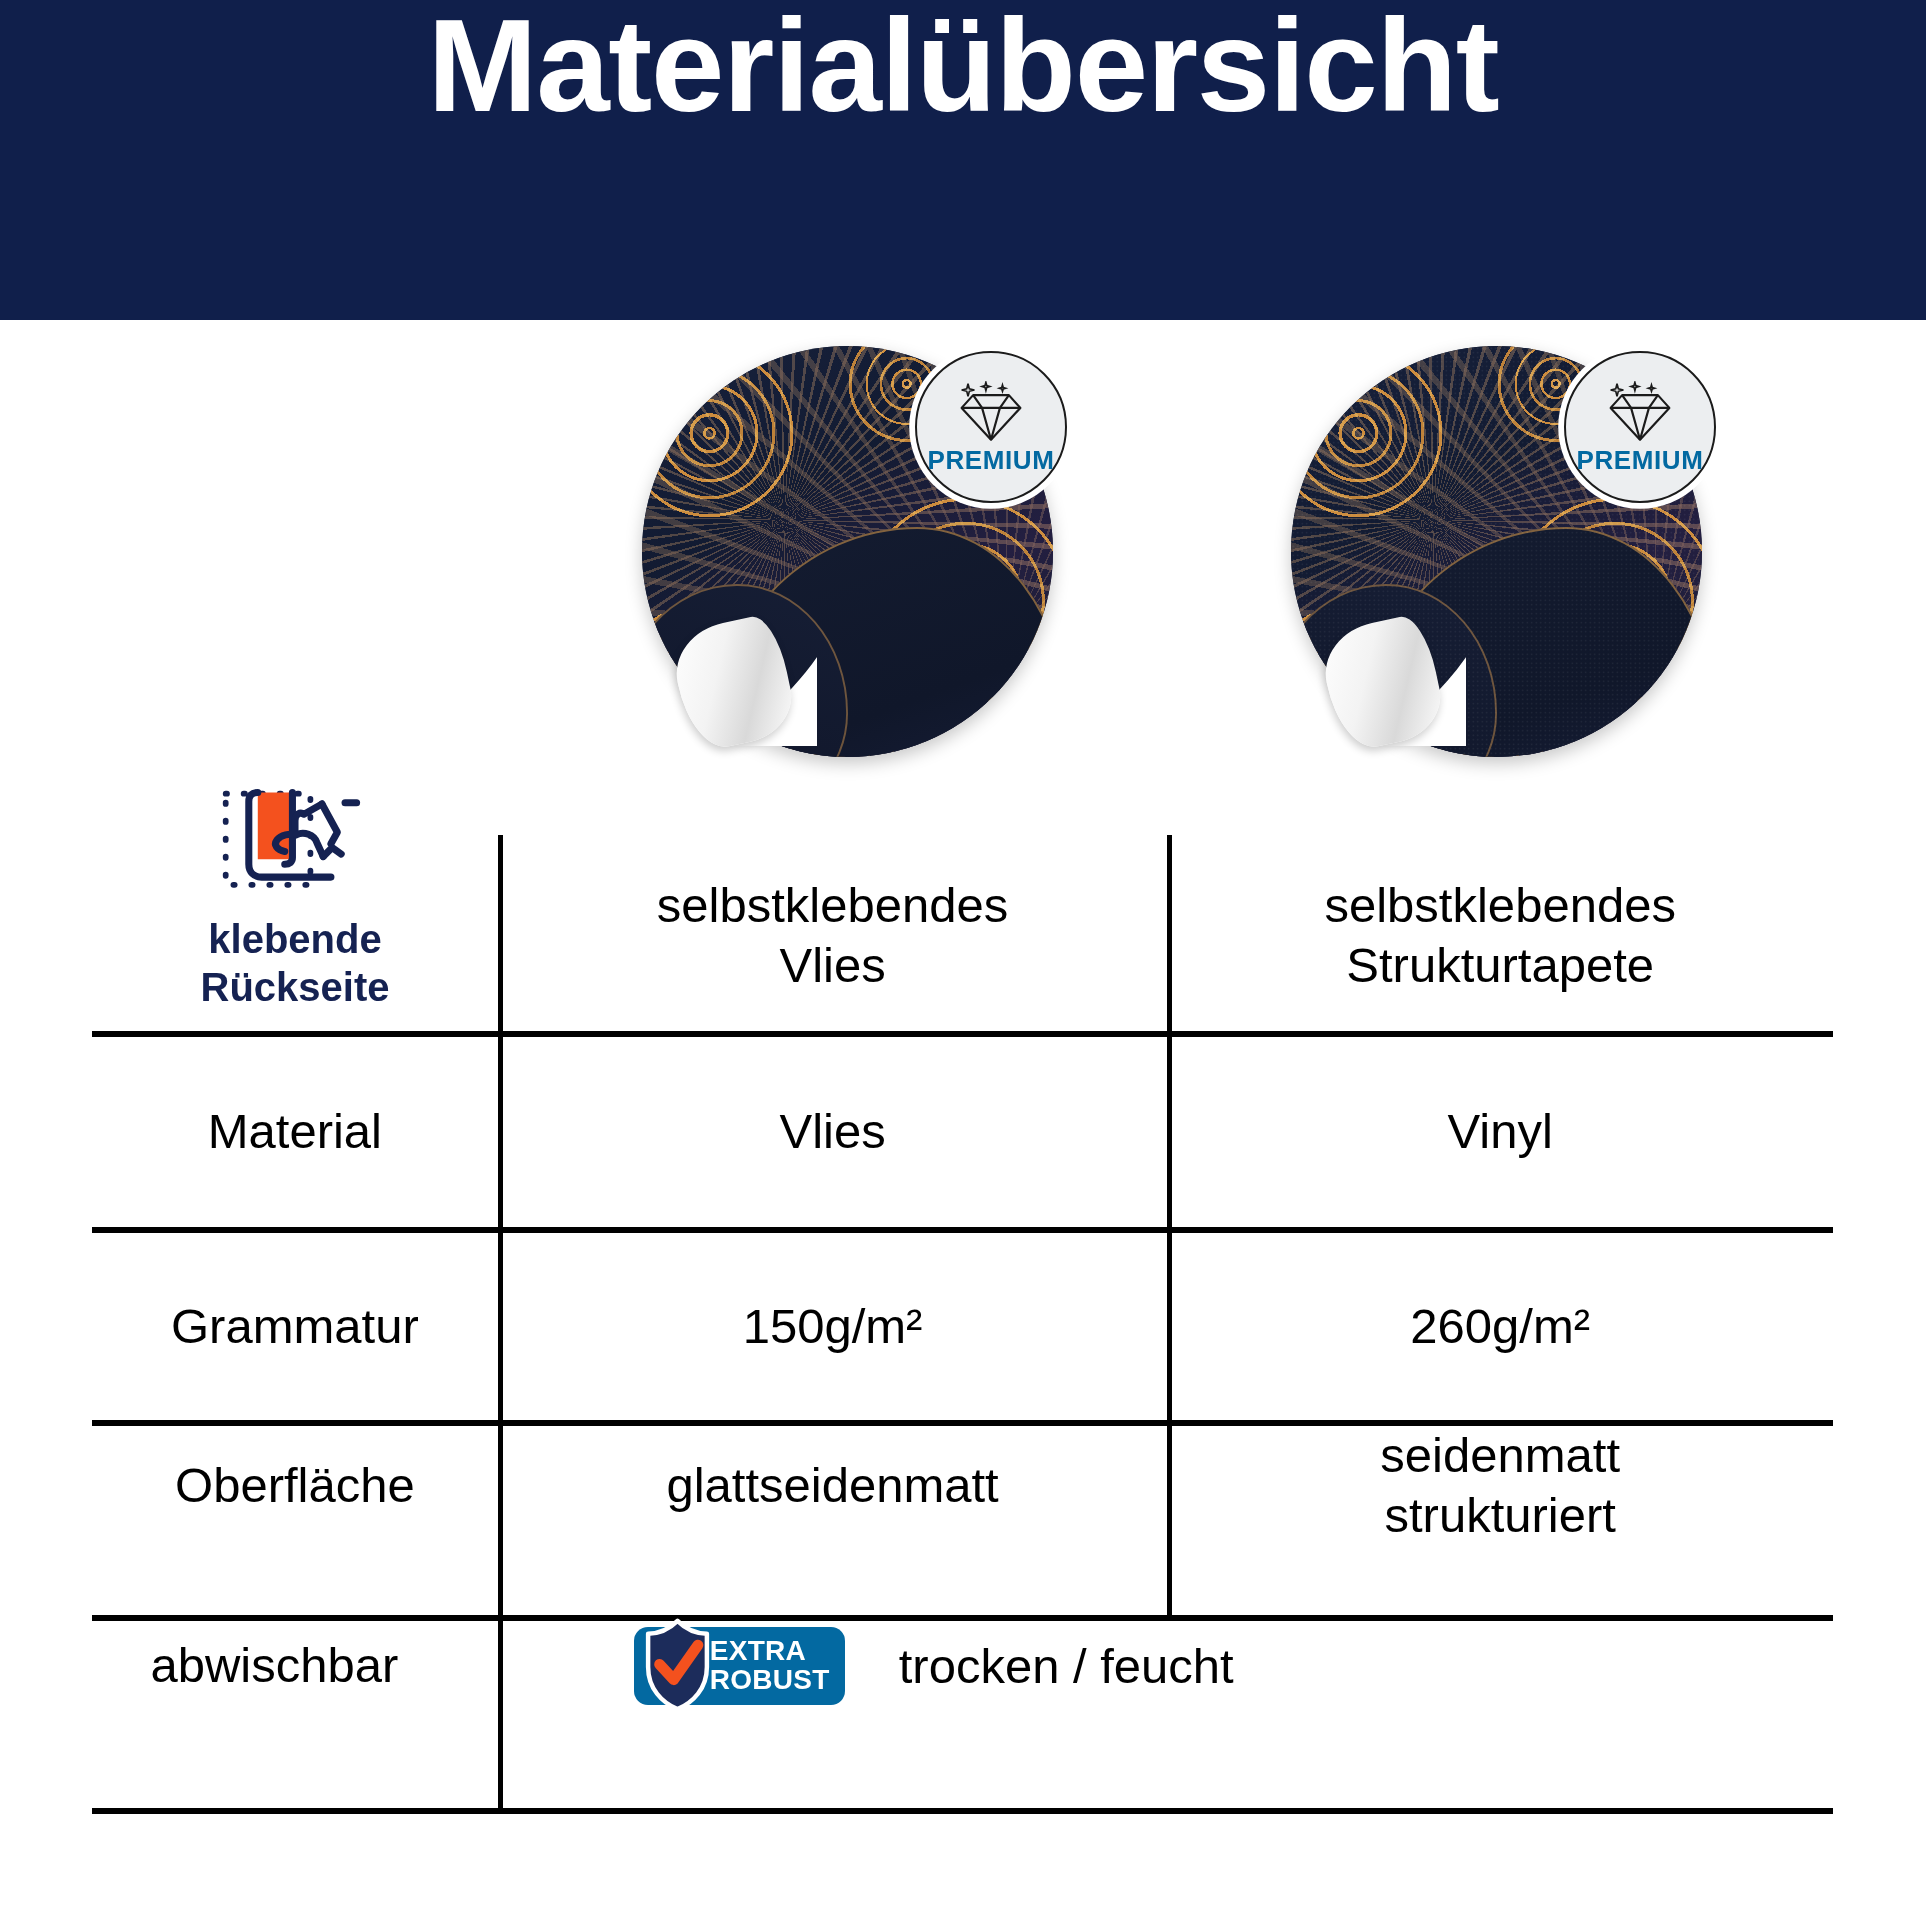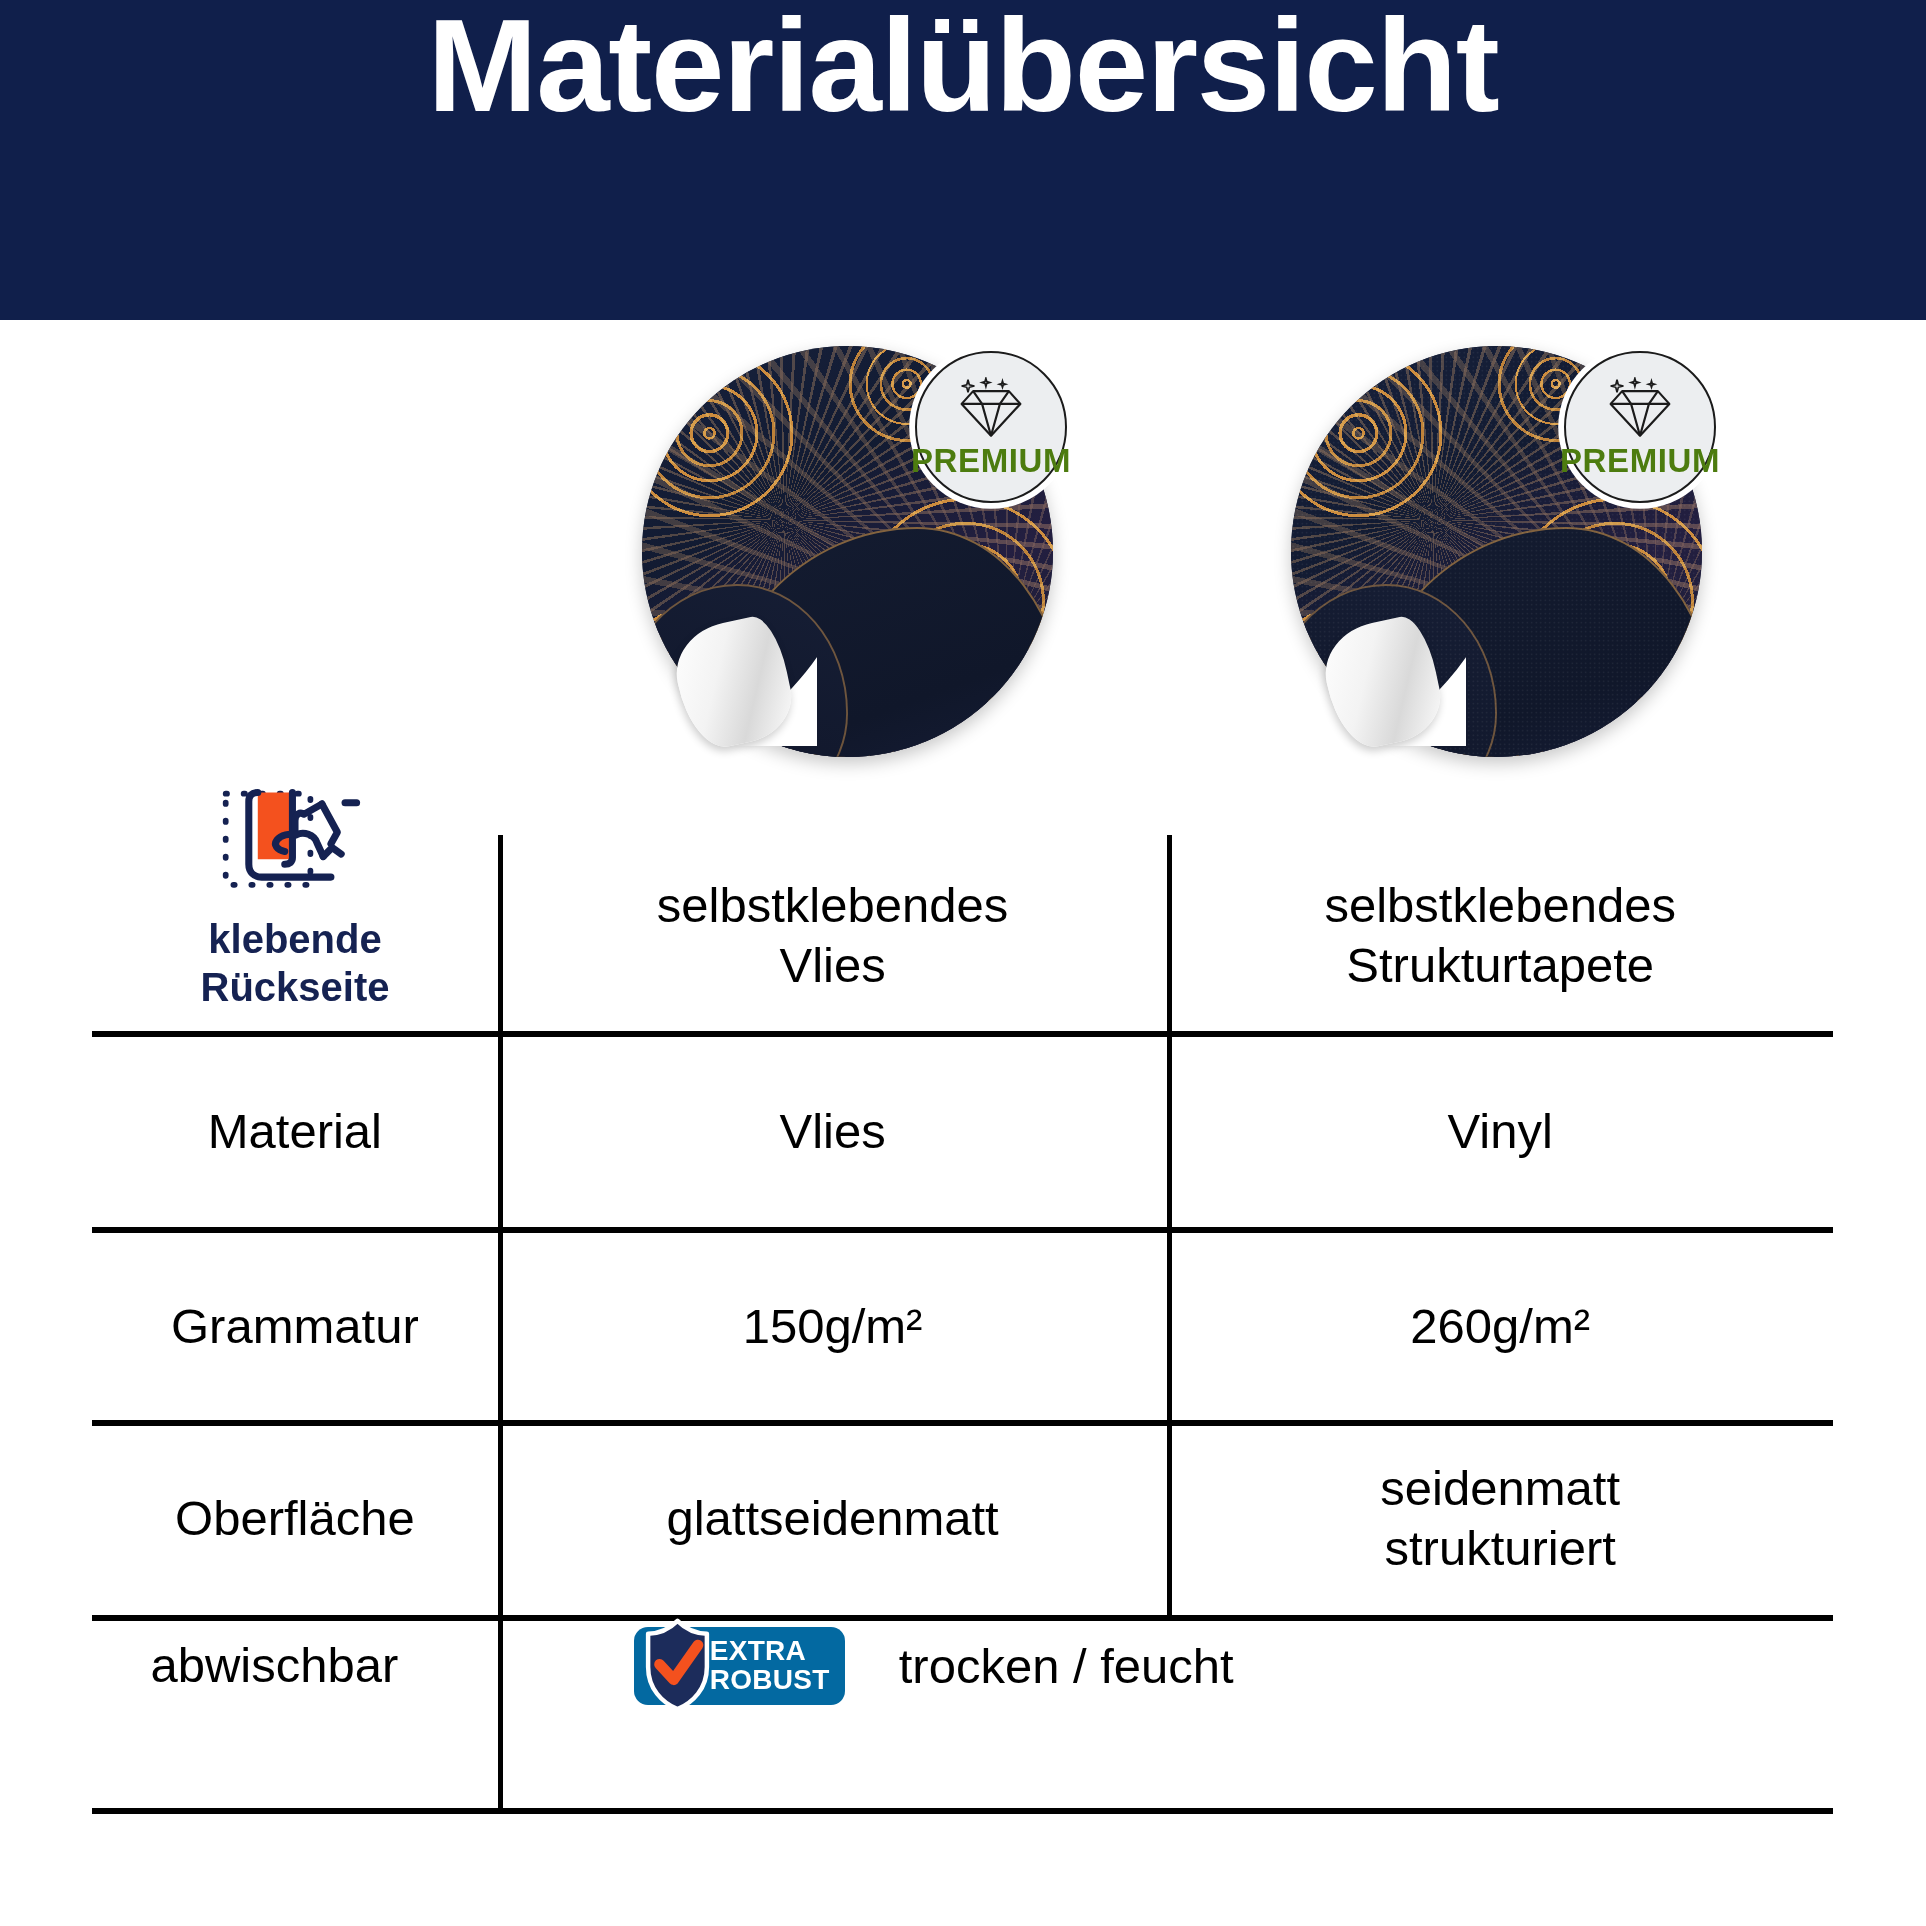--- a/index.html
+++ b/index.html
@@ -107,21 +107,21 @@
     position:absolute;right:-14px;top:5.1px;
     width:148px;height:148px;border-radius:50%;
     background:#eceef0;
     border:2.6px solid #1b1b1b;
     box-shadow:0 0 0 5.8px #ffffff;
     display:flex;flex-direction:column;align-items:center;justify-content:center;
     gap:2.6px;
   }
   .premium svg{display:block;}
   .premium-label{
-    font-size:33px;font-weight:bold;color:#4d7c0f;letter-spacing:0.6px;line-height:1;
+    font-size:26px;font-weight:bold;color:#0369a1;letter-spacing:0.6px;line-height:1;
   }
 
   
   .table{
     position:absolute;left:92px;top:782px;width:1741px;
   }
   .hline{
     position:absolute;left:0;width:1741px;height:5.8px;background:#000;
   }
   .vline{
@@ -292,21 +292,21 @@
       <div class="cell c2" style="height:190px;">Vlies</div>
       <div class="cell c3" style="height:190px;">Vinyl</div>
     </div>
 
     <div class="row" style="top:451px;height:187px;">
       <div class="cell c1" style="height:187px;">Grammatur</div>
       <div class="cell c2" style="height:187px;">150g/m²</div>
       <div class="cell c3" style="height:187px;">260g/m²</div>
     </div>
 
-    <div class="row" style="top:642px;height:190px;">
+    <div class="row" style="top:609px;height:190px;">
       <div class="cell c1" style="height:190px;">Oberfläche</div>
       <div class="cell c2" style="height:190px;">
         <span>glatt</span>
         <span>seidenmatt</span>
       </div>
       <div class="cell c3" style="height:190px;flex-direction:column;">
         <span>seidenmatt</span>
         <span>strukturiert</span>
       </div>
     </div>

